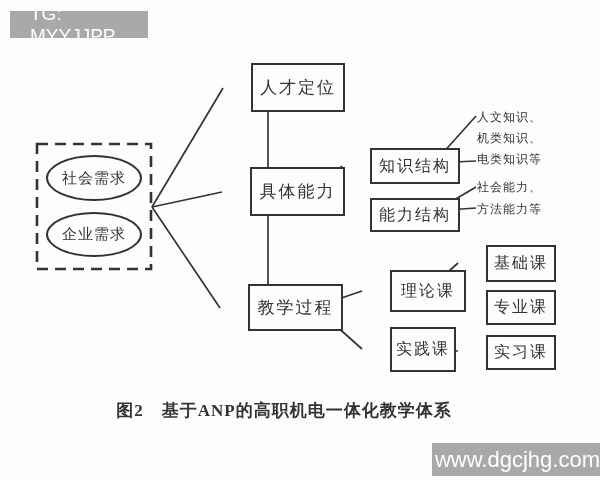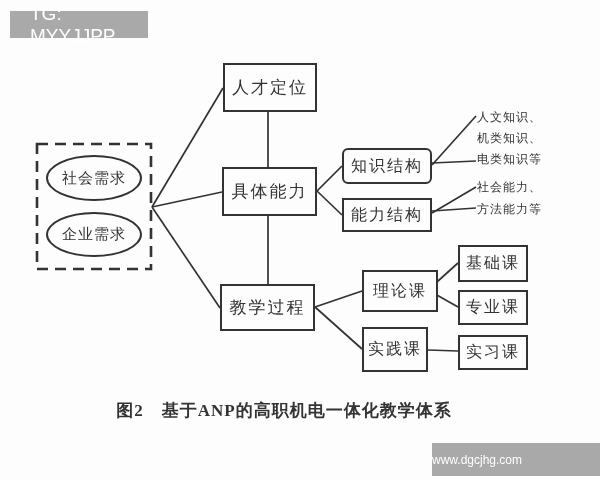--- a/index.html
+++ b/index.html
@@ -19,30 +19,31 @@
     overflow:hidden;
   }
   .banner{
     position:absolute;
     background:var(--banner-bg);
     color:var(--banner-text);
     font-family:"Liberation Sans","DejaVu Sans",sans-serif;
     display:flex;align-items:center;
   }
   .banner-tg{left:10px;top:11px;width:138px;height:27px;font-size:19px;padding-left:20px;box-sizing:border-box;}
-  .banner-watermark{left:432px;top:443px;width:168px;height:33px;font-size:12px;justify-content:flex-start;}
+  .banner-watermark{left:432px;top:443px;width:168px;height:33px;font-size:22px;justify-content:flex-end;}
   .edges{position:absolute;left:0;top:0;width:600px;height:480px;}
   .node{
     position:absolute;
     border:2px solid var(--ink);
     display:flex;align-items:center;justify-content:center;
     box-sizing:border-box;
     background:var(--background);
     letter-spacing:2px;
     white-space:nowrap;
+    margin-left:28px;
   }
   .lvl1{font-size:17px;}
   .lvl2{font-size:16px;}
   .ellipse{
     position:absolute;
     border:2px solid var(--ink);
     border-radius:50%;
     display:flex;align-items:center;justify-content:center;
     box-sizing:border-box;
     font-size:15px;letter-spacing:1px;
@@ -108,21 +109,21 @@
   <div class="node lvl1" style="left:223px;top:63px;width:94px;height:49px;">
     <span>人才定位</span>
   </div>
   <div class="node lvl1" style="left:222px;top:167px;width:95px;height:49px;">
     <span>具体能力</span>
   </div>
   <div class="node lvl1" style="left:220px;top:284px;width:95px;height:47px;">
     <span>教学过程</span>
   </div>
 
-  <div class="node lvl2" style="left:342px;top:148px;width:90px;height:36px;border-radius:6px;">
+  <div class="node lvl2" style="left:342px;top:148px;width:90px;height:36px;">
     <span>知识结构</span>
   </div>
   <div class="node lvl2" style="left:342px;top:198px;width:90px;height:34px;">
     <span>能力结构</span>
   </div>
   <div class="node lvl2" style="left:362px;top:270px;width:76px;height:42px;">
     <span>理论课</span>
   </div>
   <div class="node lvl2" style="left:362px;top:327px;width:66px;height:45px;">
     <span>实践课</span>

